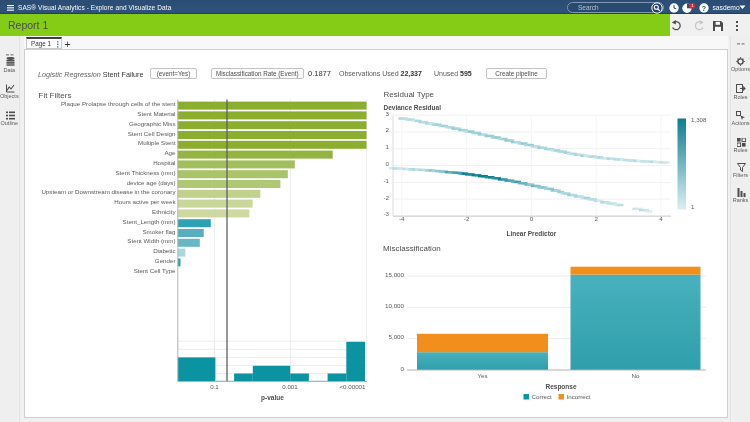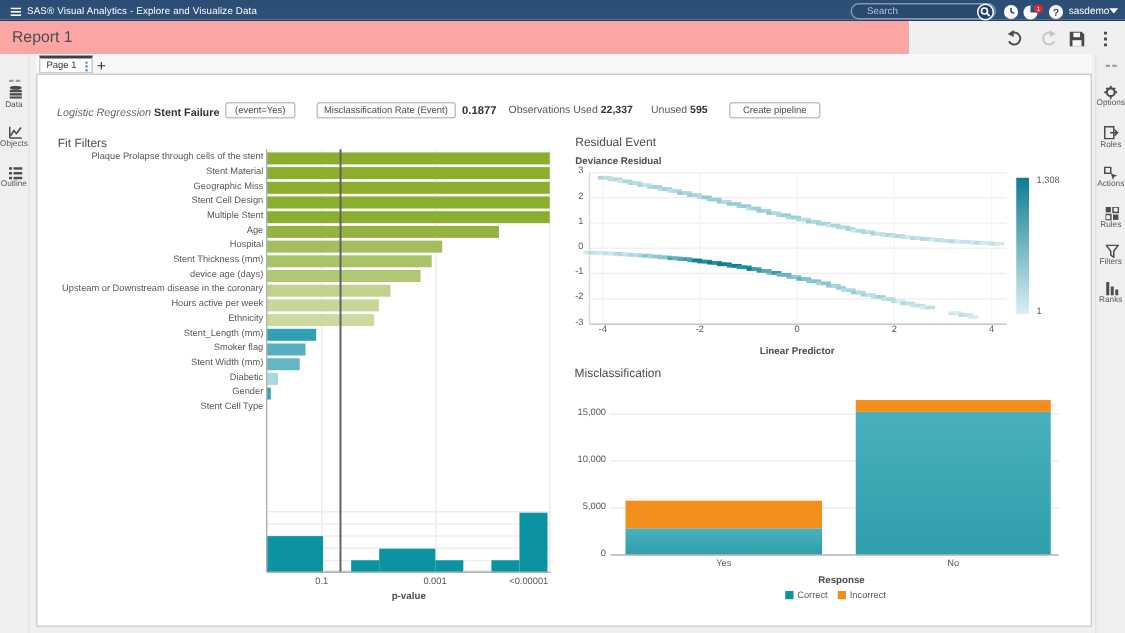--- a/index.html
+++ b/index.html
@@ -41,21 +41,21 @@
   <svg class="abs" style="left:698.6px;top:2.6px" width="10" height="10">
     <circle cx="5" cy="5" r="4.7" fill="#fff"></circle>
     <text x="5" y="7.6" text-anchor="middle" font-size="7" font-weight="bold" fill="#2d5078" font-family="Liberation Sans">?</text>
   </svg>
   <div class="abs" style="left:712.5px;top:3.6px;color:#fff;font-size:6.7px">sasdemo</div>
   <svg class="abs" style="left:739px;top:5.2px" width="7" height="5">
       <path d="M0.5 0.5 L6.5 0.5 L3.5 4 Z" fill="#fff"></path>
     </svg>
 </div>
 
-<div class="abs" style="left:0;top:14px;width:606px;height:22px;background:#fca5a5">
+<div class="abs" style="left:0;top:14px;width:670px;height:22px;background:#84cc16">
   <div class="abs" style="left:8px;top:5px;font-size:10.5px;color:#4d4d4d">Report 1</div>
   <svg class="abs" style="left:671px;top:6px" width="12" height="11">
     <path d="M3.2 2.2 A4 4 0 1 1 1.6 7.5" fill="none" stroke="#4d4d4d" stroke-width="1.3"></path>
     <path d="M4.8 0 L0.8 2.6 L4.8 4.6 Z" fill="#4d4d4d"></path>
   </svg>
   <svg class="abs" style="left:693px;top:6px" width="12" height="11">
     <path d="M8.4 2.2 A4 4 0 1 0 10.0 7.5" fill="none" stroke="#c6c6c6" stroke-width="1.3"></path>
     <path d="M6.8 0 L10.8 2.6 L6.8 4.6 Z" fill="#c6c6c6"></path>
   </svg>
   <svg class="abs" style="left:713px;top:6.5px" width="10" height="10">
@@ -166,30 +166,30 @@
         <rect x="1" y="0" width="1.4" height="1.4"></rect>
         <rect x="1" y="2.6" width="1.4" height="1.4"></rect>
         <rect x="1" y="5.2" width="1.4" height="1.4"></rect>
       </g>
     </svg>
 </div>
 <div class="abs" style="left:64.5px;top:37.5px;font-size:10.5px;color:#333">+</div>
 
 <div class="abs" style="left:23.5px;top:48.5px;width:704px;height:369px;background:#fff;border:1px solid #cfcfcf"></div>
 
-<div class="abs" style="left:38px;top:69.5px;font-size:7.2px;color:#666;font-style:italic;white-space:nowrap">Logistic Regression <span style="font-style:normal;font-weight:bold;color:#333">Stent Failure</span></div>
+<div class="abs" style="left:38px;top:69.5px;font-size:7.2px;color:#666;font-style:italic;white-space:nowrap">Logistic Regression <span style="font-style:normal;font-weight:normal;color:#333">Stent Failure</span></div>
 <div class="btn" style="left:150px;top:68px;width:47px">(event=Yes)</div>
 <div class="btn" style="left:210.5px;top:68px;width:93.5px">Misclassification Rate (Event)</div>
-<div class="abs" style="left:308px;top:69px;font-size:7.5px;font-weight:bold;color:#333">0.1877</div>
+<div class="abs" style="left:308px;top:69px;font-size:7.5px;font-weight:normal;color:#333">0.1877</div>
 <div class="abs" style="left:339px;top:69.5px;font-size:7px;color:#595959;white-space:nowrap">Observations Used <b style="color:#333">22,337</b></div>
 <div class="abs" style="left:434px;top:69.5px;font-size:7px;color:#595959;white-space:nowrap">Unused <b style="color:#333">595</b></div>
 <div class="btn" style="left:486px;top:68px;width:61px">Create pipeline</div>
 
 <div class="abs" style="left:38.5px;top:91px;font-size:8px;color:#4d4d4d">Fit Filters</div>
-<div class="abs" style="left:383.5px;top:90px;font-size:8px;color:#4d4d4d">Residual Event</div>
+<div class="abs" style="left:383.5px;top:90px;font-size:8px;color:#4d4d4d">Residual Type</div>
 <div class="abs" style="left:383.5px;top:103.5px;font-size:6.5px;font-weight:bold;color:#4d4d4d">Deviance Residual</div>
 <div class="abs" style="left:383px;top:244px;font-size:8px;color:#4d4d4d">Misclassification</div>
 
 <svg class="abs" style="left:0;top:0" width="750" height="422">
   <defs>
     <linearGradient id="tealg" x1="0" y1="0" x2="0" y2="1">
       <stop offset="0" stop-color="#48b1bd"></stop>
         <stop offset="1" stop-color="#2f9fab"></stop>
     </linearGradient>
     <linearGradient id="legg" x1="0" y1="0" x2="0" y2="1">

